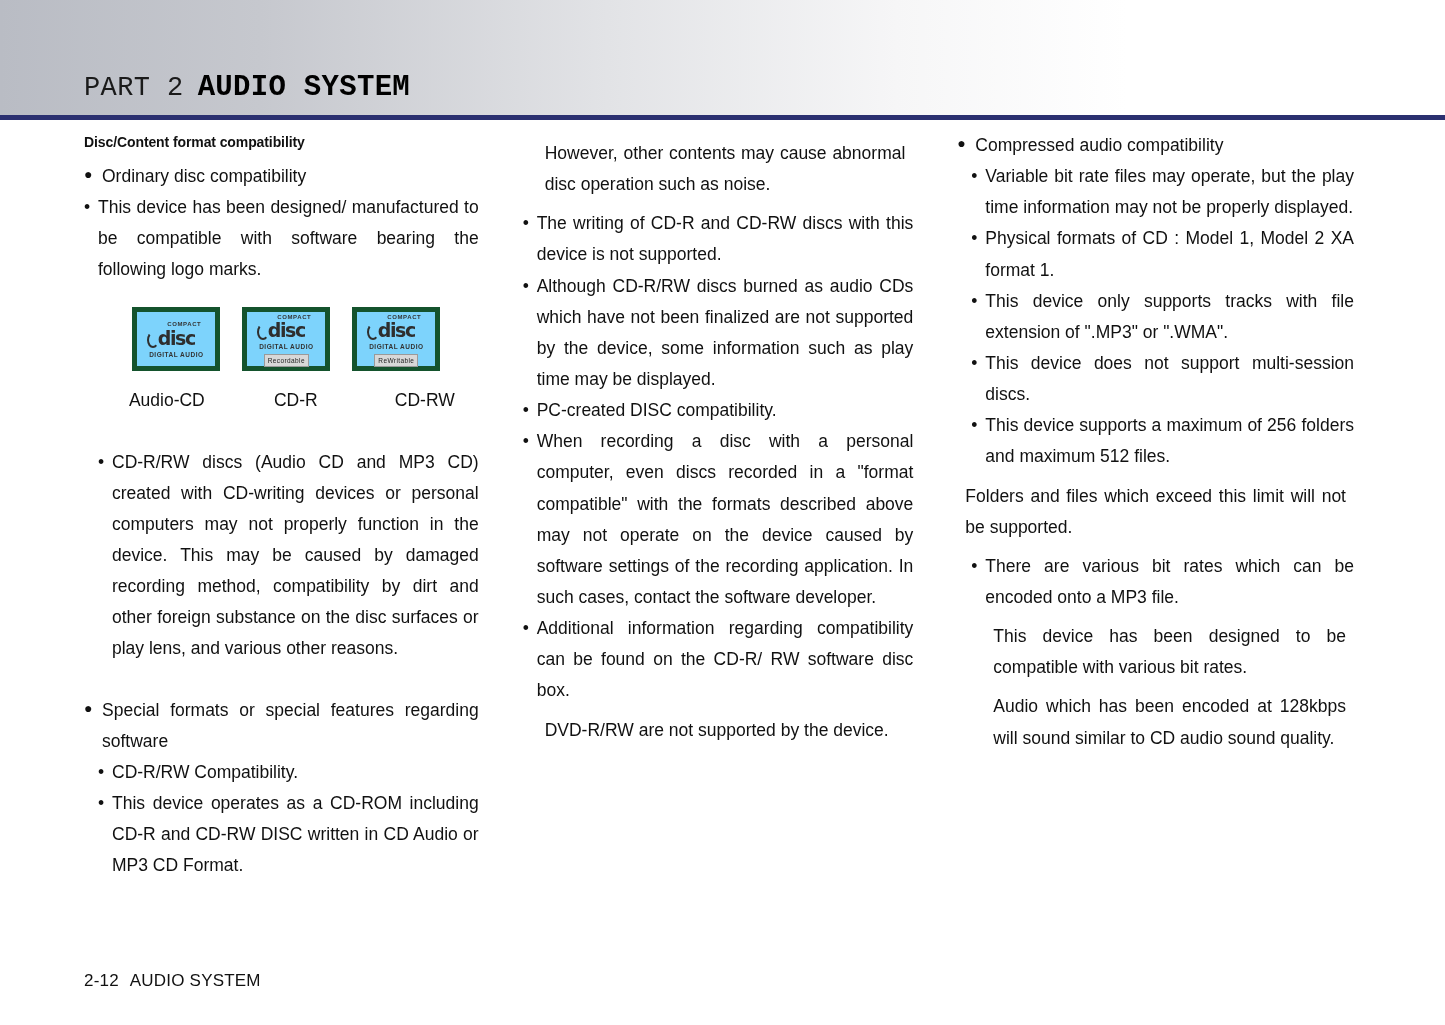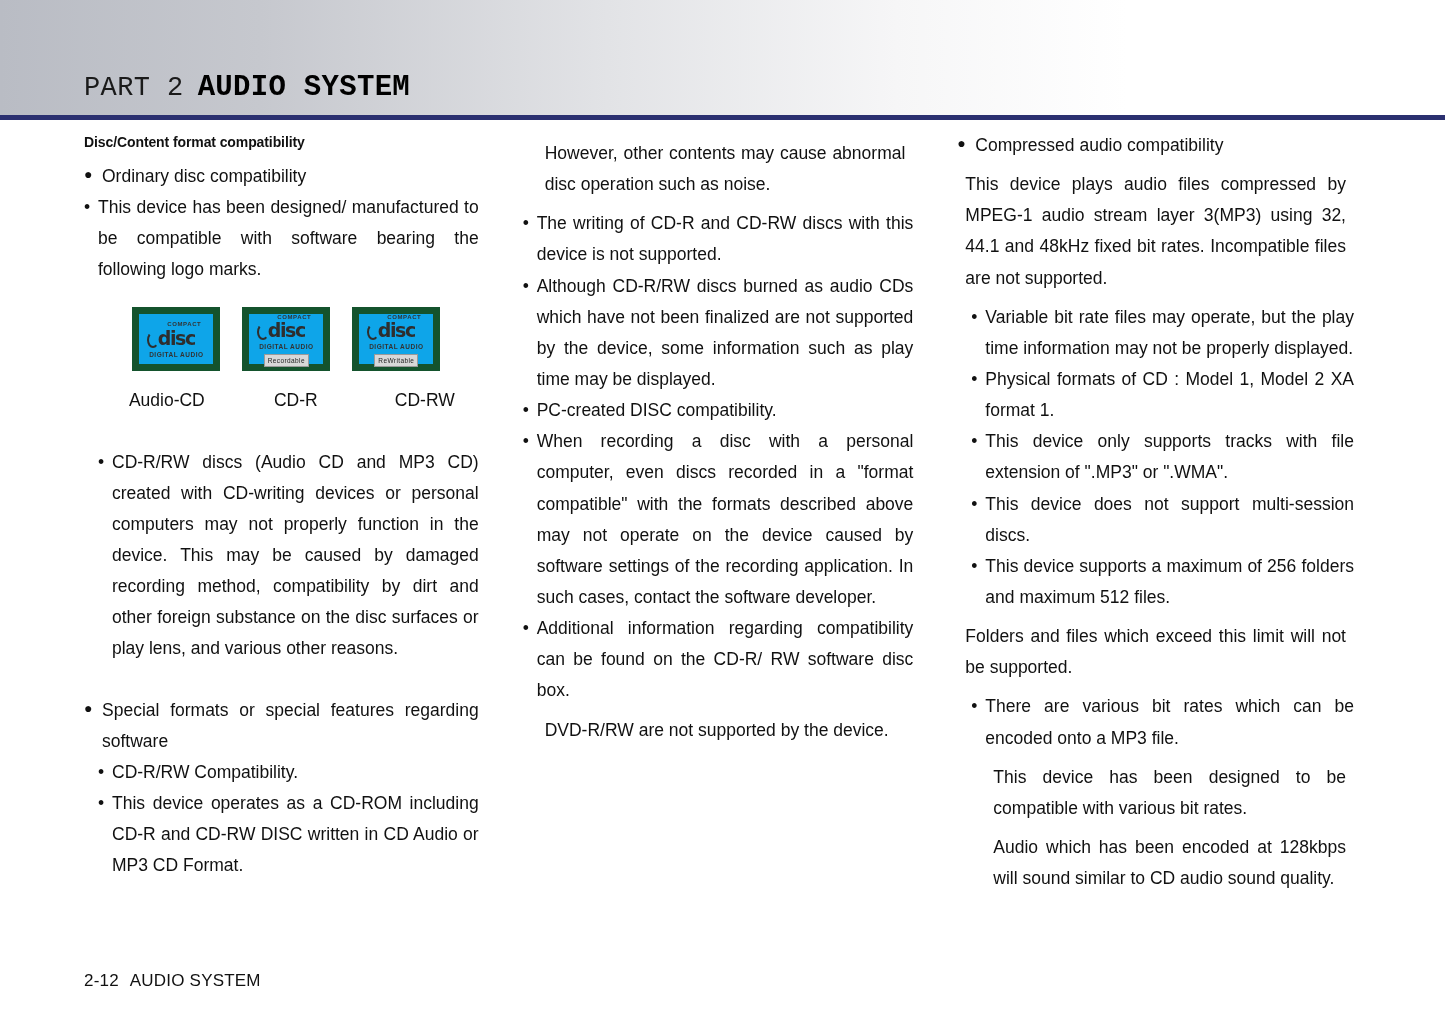--- a/index.html
+++ b/index.html
@@ -113,22 +113,22 @@
   .logo-row {
     display: flex;
     justify-content: center;
     gap: 22px;
     margin-top: 22px;
     padding-left: 10px;
   }
   .logo-box {
     width: 88px;
     height: 64px;
-    border: 7px solid #14532d;
-    background: #0ea5e9;
+    border: 5px solid #14532d;
+    background: #7dd3fc;
     display: flex;
     flex-direction: column;
     align-items: center;
     justify-content: center;
     padding: 2px 0;
     box-sizing: border-box;
   }
   .logo-top {
     font-size: 6px;
     letter-spacing: 0.6px;
@@ -301,21 +301,20 @@
 
     <p class="plain indent-1">DVD-R/RW are not supported by the device.</p>
   </div>
 
   <div class="col col-right">
     <div class="li">
       <span class="bullet disc">●</span>
       <span class="txt nojust">Compressed audio compatibility</span>
     </div>
 
-    <p class="plain">This device plays audio files compressed by MPEG-1 audio stream layer 3(MP3) using 32, 44.1 and 48kHz fixed bit rates. Incompatible files are not supported.</p>
 
     <div class="li indent-1">
       <span class="bullet">•</span>
       <span class="txt">Variable bit rate files may operate, but the play time information may not be properly displayed.</span>
     </div>
     <div class="li indent-1">
       <span class="bullet">•</span>
       <span class="txt">Physical formats of CD : Model 1, Model 2 XA format 1.</span>
     </div>
     <div class="li indent-1">

